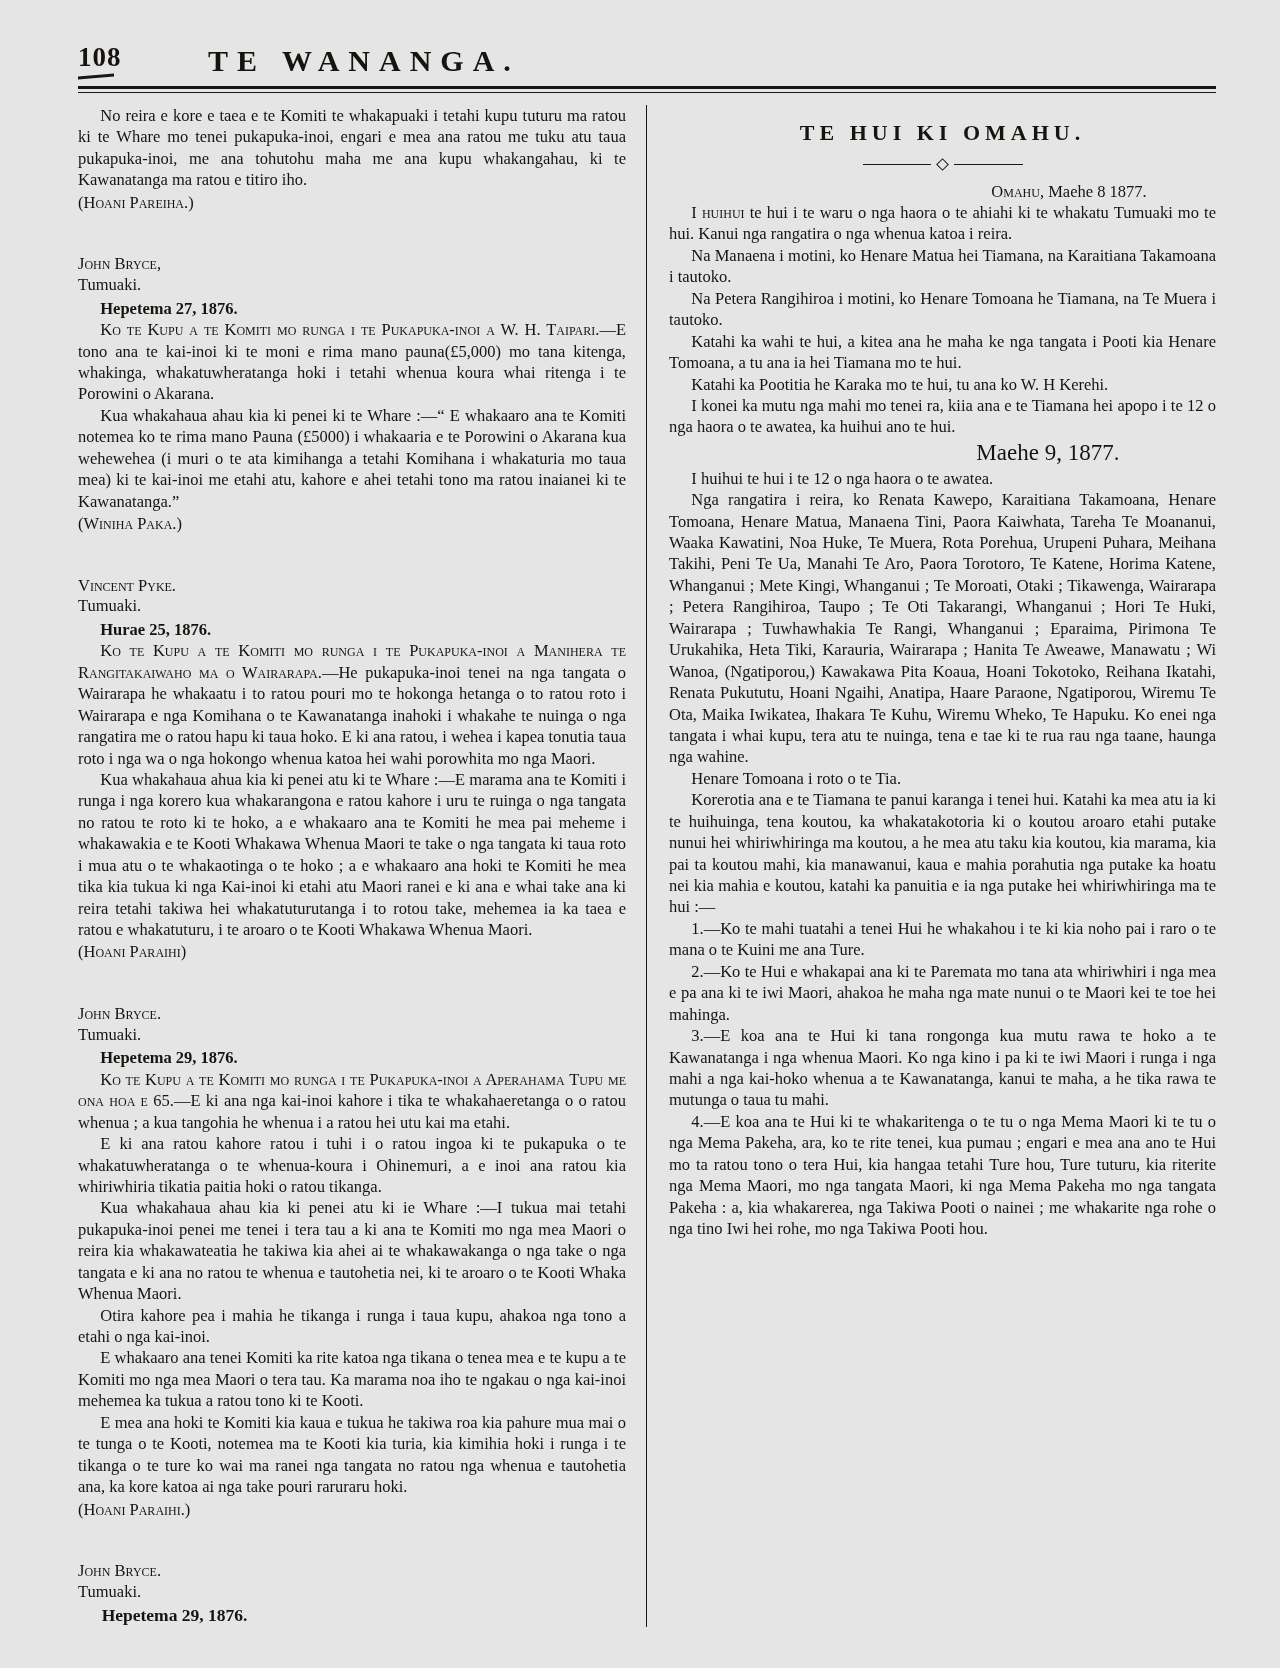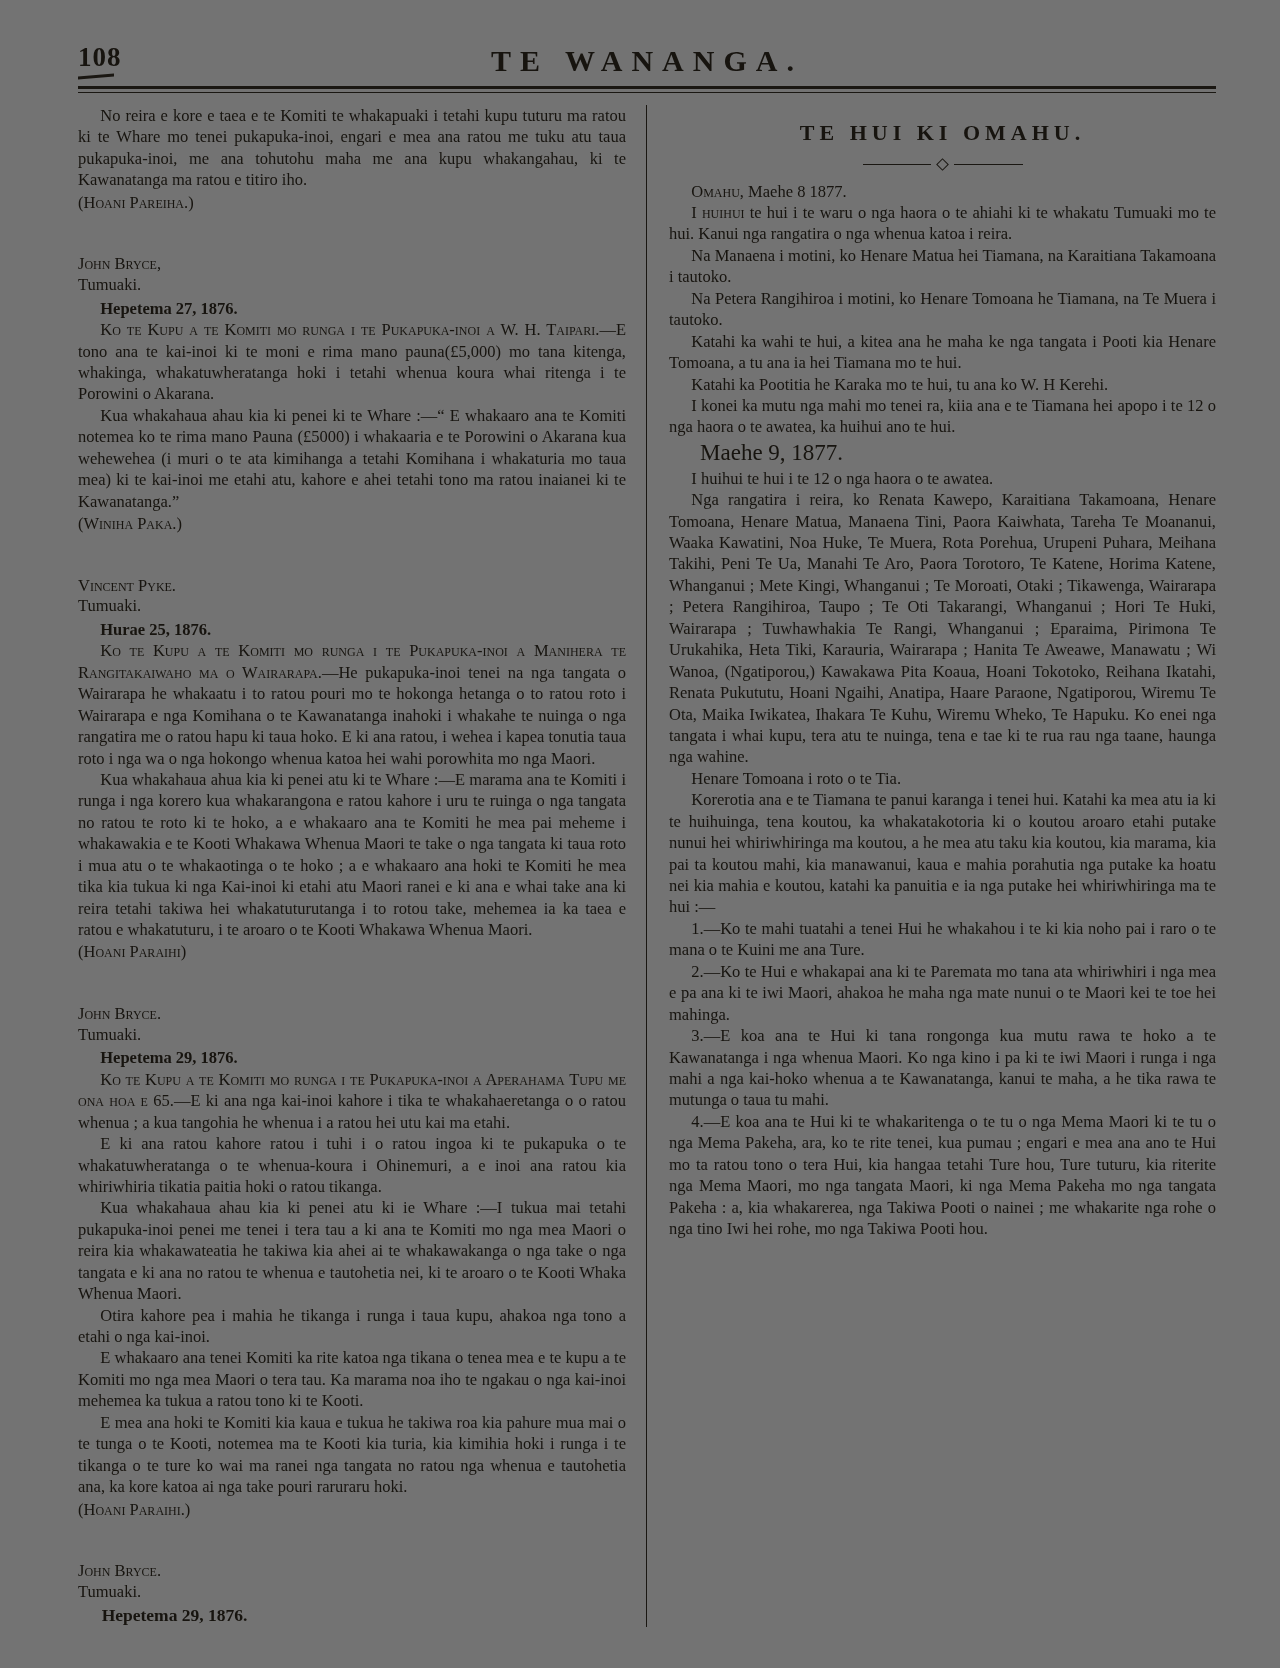--- a/index.html
+++ b/index.html
@@ -1,27 +1,27 @@
 <!DOCTYPE html>
 <html><head>
 <meta charset="utf-8">
 <style>
   html,body { margin:0; padding:0; background:#d8d5ce; }
   .page {
     width:1280px; height:1668px; box-sizing:border-box;
-    margin:0 auto; background:#737373; color:#17140f;
+    margin:0 auto; background:#e5e5e5; color:#17140f;
     font-family:"Liberation Serif","DejaVu Serif",serif;
     padding:42px 64px 30px 78px; overflow:hidden;
   }
   
   .masthead-row { display:flex; align-items:flex-end; position:relative; }
   .page-number-wrap { width:130px; }
   .page-number { font-size:27px; font-weight:bold; letter-spacing:1px; }
   .page-number-mark { width:36px; border-bottom:3px solid #1a1712; transform:skewY(-5deg); margin-top:2px; }
-  .masthead { flex:1; text-align:center; font-size:30px; font-weight:bold; letter-spacing:9px; margin:0; }
+  .masthead { flex:1; font-size:30px; font-weight:bold; letter-spacing:9px; margin:0; }
   .masthead-spacer { width:130px; }
   .rule-thick { border-top:3px solid #1a1712; margin-top:8px; }
   .rule-thin  { border-top:1px solid #1a1712; margin-top:3px; }
   
   .columns { display:flex; margin-top:12px; }
   .col { width:50%; box-sizing:border-box; font-size:16.5px; line-height:1.3; text-align:justify; }
   .col-left  { padding-right:20px; border-right:1.5px solid #1a1712; }
   .col-right { padding-left:22px; }
   p.body-p { margin:0; text-indent:1.35em; }
   .sc { font-variant:small-caps; }
@@ -32,21 +32,21 @@
   .sig-2 { padding-right:4.4em;margin-top:41px; }
   .sig-3 { padding-right:1.6em; }
   
   .date-heading { font-weight:bold; margin:10px 0 2px; }
   .closing-date { font-weight:bold; margin-top:14px; font-size:17.5px; }
   
   .article-heading { text-align:center; font-size:22px; font-weight:bold; letter-spacing:5px; margin:14px 0 12px; }
   .divider { display:flex; align-items:center; justify-content:center; width:160px; margin:12px auto 12px; }
   .divider::before, .divider::after { content:""; flex:1; border-top:1.2px solid #1a1712; }
   .diamond { width:7px; height:7px; border:1.2px solid #1a1712; transform:rotate(45deg); margin:0 7px; background:transparent; }
-  .dateline { padding-right:4.2em; margin:2px 0; }
+  .dateline { text-align:right; padding-right:4.2em; margin:2px 0; }
   .dateline-2 { margin-top:10px; font-size:23px; }
   .gap-top { margin-top:8px; }
   .res { margin-top:9px; }
 </style>
 </head>
 <body>
 
 <div class="page">
 
   <header class="masthead-row">

